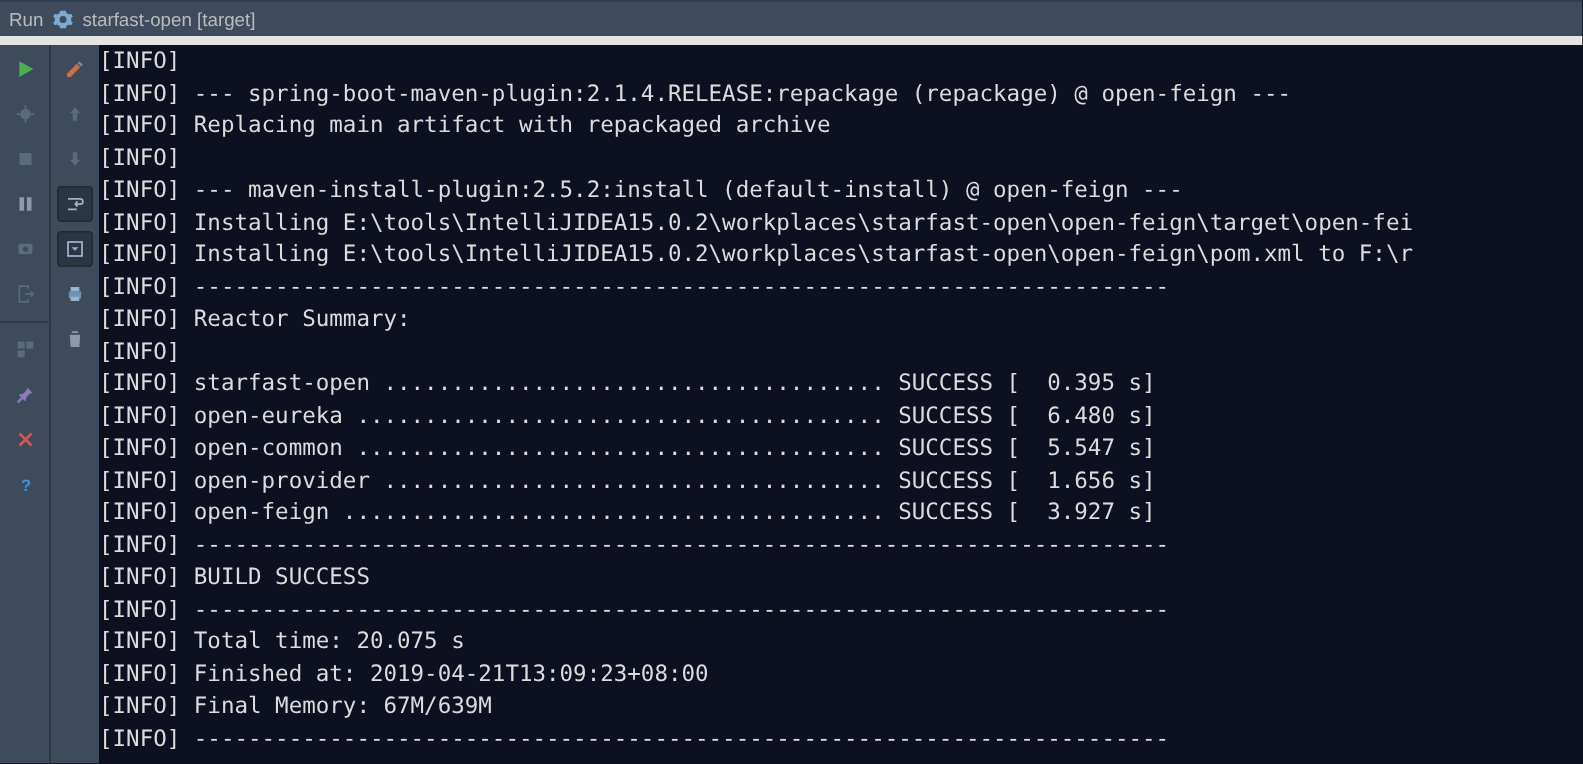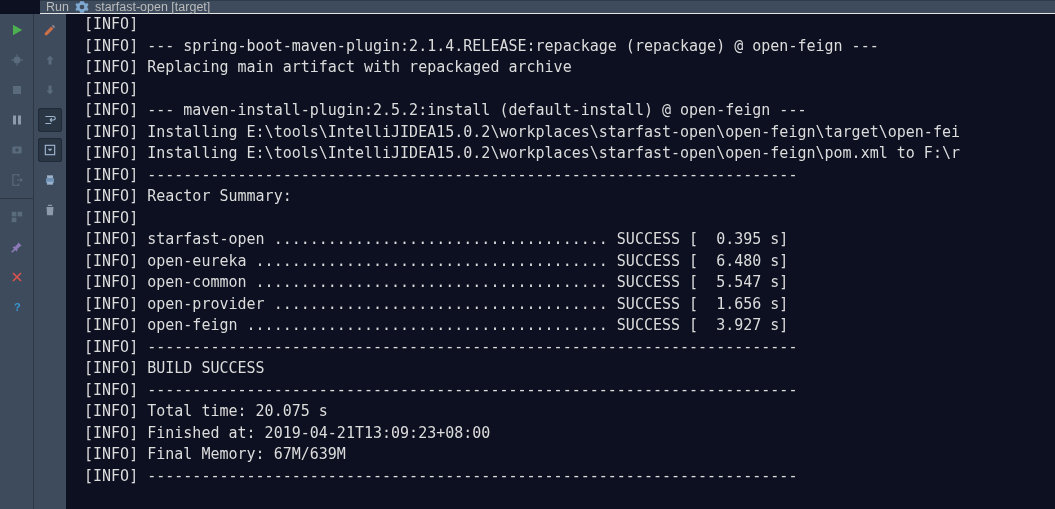--- a/index.html
+++ b/index.html
@@ -13,30 +13,29 @@
       color: #bfbfbf;
       font-size: 13px;
       width: 1055px;
       height: 509px;
       overflow: hidden;
       display: flex;
       flex-direction: column;
     }
     .title-bar {
       background: #3d4b5c;
-      height: 14px;
+      height: 30px;
       display: flex;
       align-items: center;
       padding-left: 6px;
       color: #bbbbbb;
       font-size: 12.5px;
       border-top: 1px solid #2e3b4a;
-      border-bottom: 1px solid #e5e5e5;
+      border-bottom: 6px solid #e5e5e5;
       gap: 6px;
-      margin-left: 40px;
     }
     .title-bar .gear-icon svg { display: block; }
     .main-area {
       display: flex;
       flex: 1;
       overflow: hidden;
     }
     .toolbar-col {
       width: 33px;
       background: #3d4b5c;
@@ -61,21 +60,21 @@
       flex: 1;
       background: #0d1020;
       padding: 0 0 0 0;
       overflow: hidden;
       font-family: "Consolas", "DejaVu Sans Mono", monospace;
       font-size: 15px;
       line-height: 21.5px;
       white-space: pre;
       color: #dcdcdc;
     }
-    .console .line { padding-left: 18px; }
+    .console .line { padding-left: 0; }
     .divider { width: 100%; height: 1px; background: #2e3742; }
   </style>
 </head>
 <body>
 
 <div class="title-bar">
   <span>Run</span>
   <span class="gear-icon">
     <svg width="14" height="14" viewBox="0 0 24 24">
       <path fill="#7fa9d1" d="M12 8a4 4 0 100 8 4 4 0 000-8zm9.4 4c0 .6-.05 1.18-.15 1.74l2.02 1.58-1.93 3.34-2.38-.96c-.9.7-1.93 1.24-3.04 1.58L15.5 22h-7l-.42-2.72c-1.1-.34-2.13-.88-3.04-1.58l-2.38.96-1.93-3.34 2.02-1.58C2.65 13.18 2.6 12.6 2.6 12s.05-1.18.15-1.74L.73 8.68l1.93-3.34 2.38.96c.9-.7 1.93-1.24 3.04-1.58L8.5 2h7l.42 2.72c1.1.34 2.13.88 3.04 1.58l2.38-.96 1.93 3.34-2.02 1.58c.1.56.15 1.14.15 1.74z"></path>

